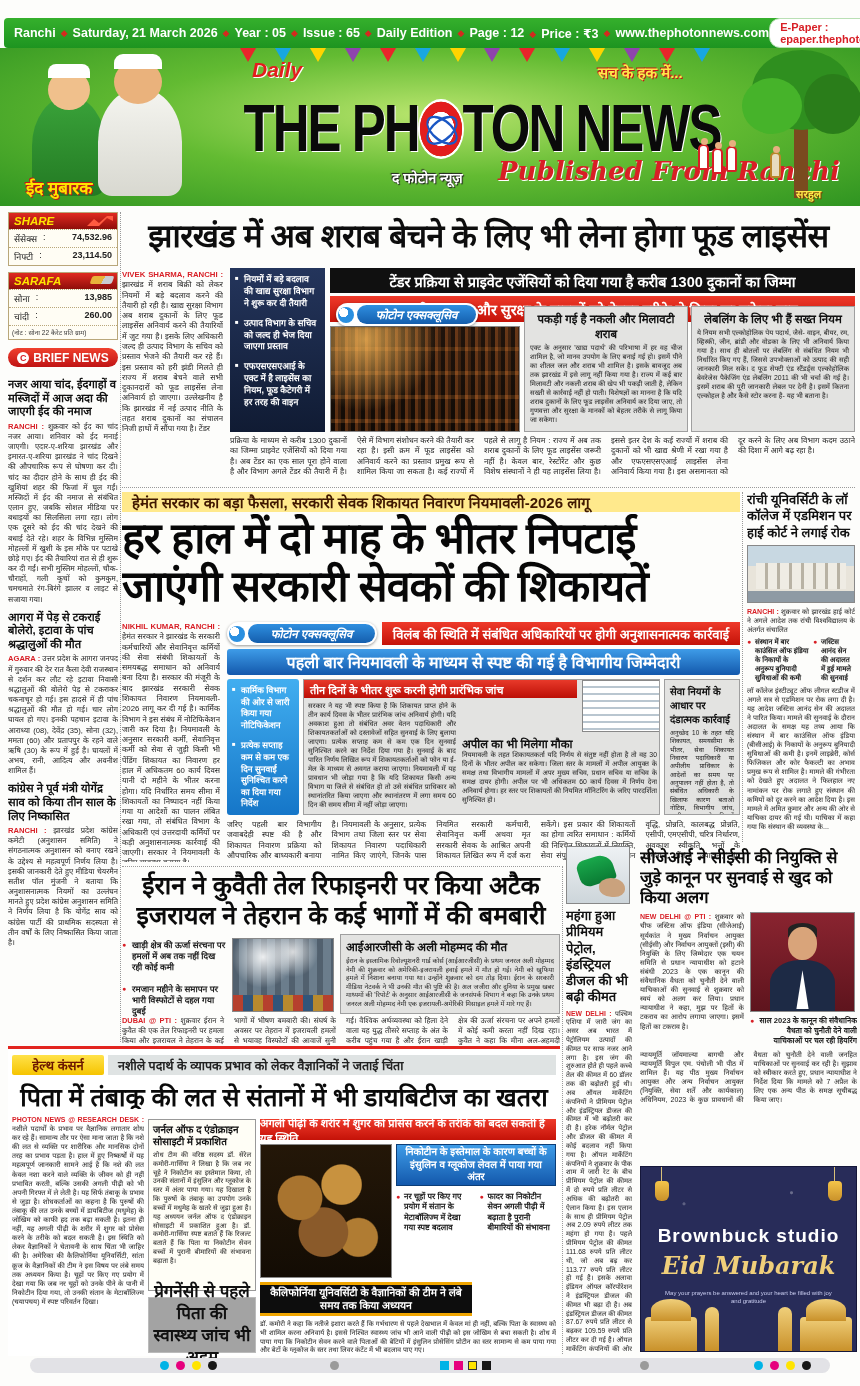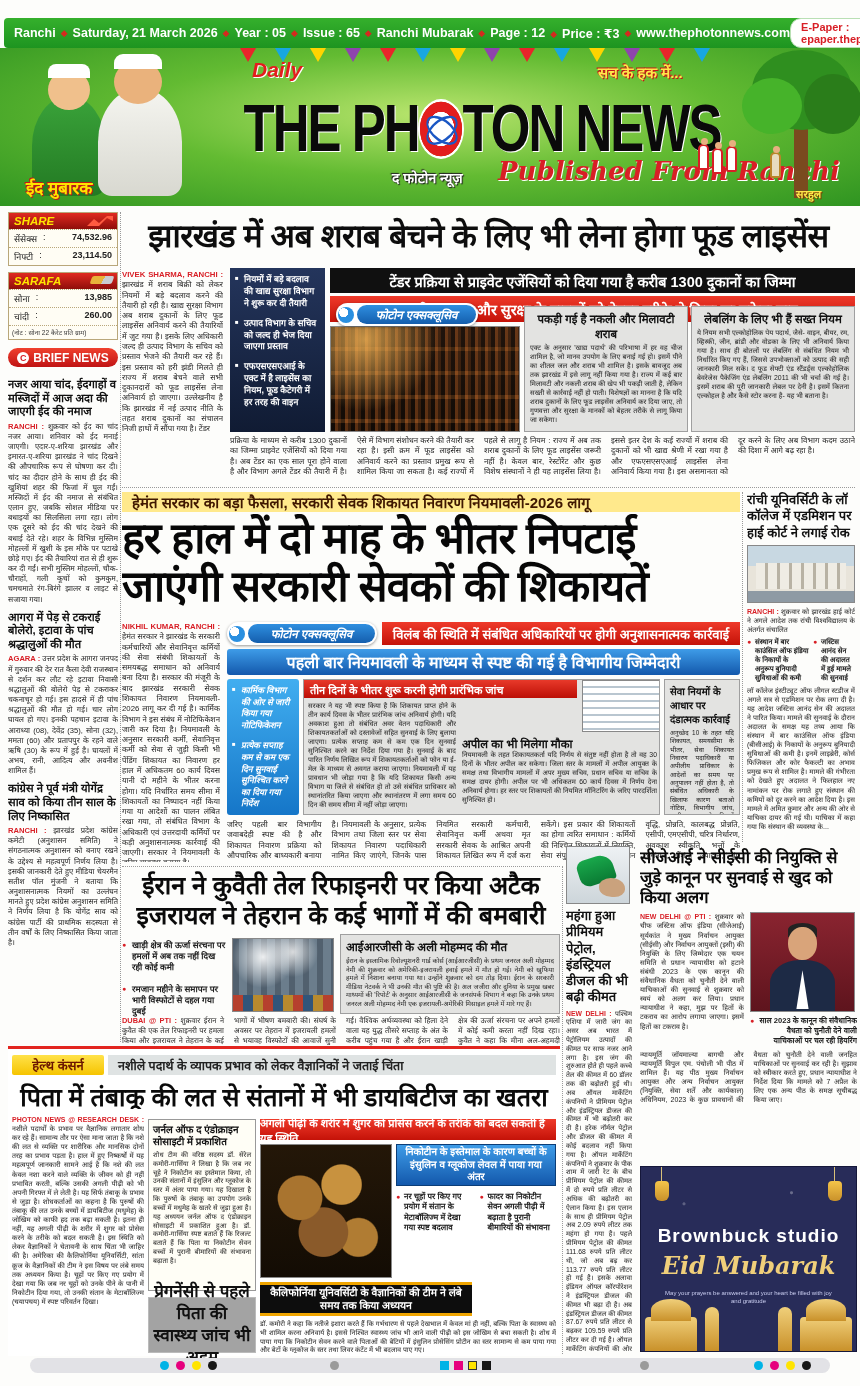--- a/index.html
+++ b/index.html
@@ -148,21 +148,21 @@
 </head>
 <body>
 
 <div id="page">
 
   <div class="abs topbar">
     <span class="it">Ranchi</span>
     <span class="it">Saturday, 21 March 2026</span>
     <span class="it">Year : 05</span>
     <span class="it">Issue : 65</span>
-    <span class="it">Ranchi Mubarak</span>
+    <span class="it">Daily Edition</span>
     <span class="it">Page : 12</span>
     <span class="it">Price : ₹3</span>
     <span class="it">www.thephotonnews.com</span>
     <span class="epaper">E-Paper : epaper.thephotonnews.com</span>
   </div>
 
   <div class="abs masthead">
     <div class="abs flags">
       <span class="flag"></span>
         <span class="flag"></span>
@@ -294,21 +294,21 @@
   </div>
   <div class="abs bt j ov" style="left:122px;top:622px;width:98px;height:240px;">
     <span class="byline"></span><span class="byline">NIKHIL KUMAR, RANCHI :</span> <span>हेमंत सरकार ने झारखंड के सरकारी कर्मचारियों और सेवानिवृत्त कर्मियों की सेवा संबंधी शिकायतों के समयबद्ध समाधान को अनिवार्य बना दिया है। सरकार की मंजूरी के बाद झारखंड सरकारी सेवक शिकायत निवारण नियमावली- 2026 लागू कर दी गई है। कार्मिक विभाग ने इस संबंध में नोटिफिकेशन जारी कर दिया है। नियमावली के अनुसार सरकारी कर्मी, सेवानिवृत्त कर्मी को सेवा से जुड़ी किसी भी पेंडिंग शिकायत का निवारण हर हाल में अधिकतम 60 कार्य दिवस यानी दो महीने के भीतर करना होगा। यदि निर्धारित समय सीमा में शिकायतों का निष्पादन नहीं किया गया या आदेशों का पालन लंबित रखा गया, तो संबंधित विभाग के अधिकारी एवं उत्तरदायी कर्मियों पर कड़ी अनुशासनात्मक कार्रवाई की जाएगी। सरकार ने नियमावली के जरिए व्यवस्था बनाया है।</span>
   </div>
   <div class="abs excl-badge" style="left:227px;top:622px;width:150px;">
     <span class="globe"></span>
     <span class="pill">फोटोन एक्सक्लूसिव</span>
   </div>
   <div class="abs banner-red" style="left:382px;top:622px;width:358px;height:23px;font-size:13px;text-align:center;">विलंब की स्थिति में संबंधित अधिकारियों पर होगी अनुशासनात्मक कार्रवाई</div>
   <div class="abs banner-blue" style="left:227px;top:649px;width:513px;height:26px;">पहली बार नियमावली के माध्यम से स्पष्ट की गई है विभागीय जिम्मेदारी</div>
-  <ul class="abs bullets-blue" style="left:227px;top:679px;width:72px;height:136px;font-style:italic;">
+  <ul class="abs bullets-blue" style="left:227px;top:679px;width:72px;height:136px;">
     <li>कार्मिक विभाग की ओर से जारी किया गया नोटिफिकेशन</li>
     <li>प्रत्येक सप्ताह कम से कम एक दिन सुनवाई सुनिश्चित करने का दिया गया निर्देश</li>
   </ul>
   <div class="abs graybox ov" style="left:303px;top:679px;width:357px;height:136px;padding:0;">
     <div class="redstrip" style="width:273px;height:18px;">तीन दिनों के भीतर शुरू करनी होगी प्रारंभिक जांच</div>
     <div class="abs photo ph-building" style="left:278px;top:0;width:78px;height:52px;"></div>
     <div class="abs gb-b j ov" style="left:4px;top:22px;width:148px;height:110px;">सरकार ने यह भी स्पष्ट किया है कि शिकायत प्राप्त होने के तीन कार्य दिवस के भीतर प्रारंभिक जांच अनिवार्य होगी। यदि अवकाश हुआ तो संबंधित अवर वेतन पदाधिकारी और शिकायतकर्ताओं को दस्तावेजों सहित सुनवाई के लिए बुलाया जाएगा। प्रत्येक सप्ताह कम से कम एक दिन सुनवाई सुनिश्चित करने का निर्देश दिया गया है। सुनवाई के बाद पारित निर्णय लिखित रूप में शिकायतकर्ताओं को फोन या ई-मेल के माध्यम से अवगत कराया जाएगा। नियमावली में यह प्रावधान भी जोड़ा गया है कि यदि शिकायत किसी अन्य विभाग या जिले से संबंधित हो तो उसे संबंधित प्राधिकार को स्थानांतरित किया जाएगा और स्थानांतरण में लगा समय 60 दिन की समय सीमा में नहीं जोड़ा जाएगा।</div>
     <div class="abs ov" style="left:158px;top:56px;width:195px;height:78px;">
       <div class="hb" style="font-size:11.5px;color:#111;">अपील का भी मिलेगा मौका</div>
       <div class="gb-b j">नियमावली के तहत शिकायतकर्ता यदि निर्णय से संतुष्ट नहीं होता है तो वह 30 दिनों के भीतर अपील कर सकेगा। जिला स्तर के मामलों में अपील आयुक्त के समक्ष तथा विभागीय मामलों में अपर मुख्य सचिव, प्रधान सचिव या सचिव के समक्ष दायर होगी। अपील पर भी अधिकतम 60 कार्य दिवस में निर्णय देना अनिवार्य होगा। हर स्तर पर शिकायतों की नियमित मॉनिटरिंग के जरिए पारदर्शिता सुनिश्चित हो।</div>

